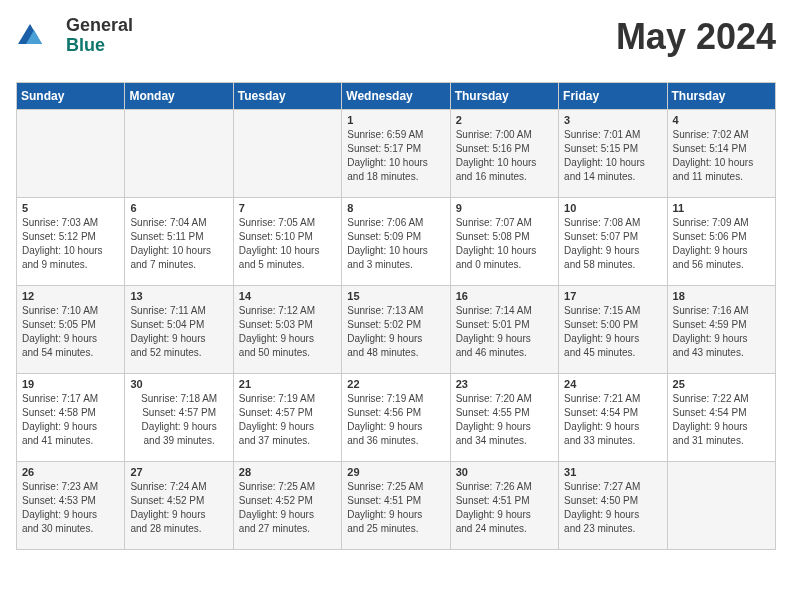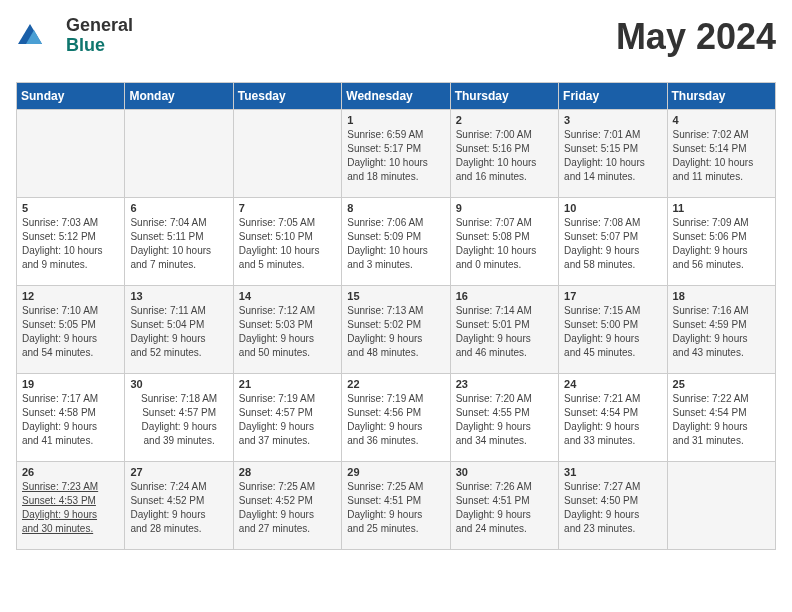--- a/index.html
+++ b/index.html
@@ -299,21 +299,21 @@
           <div class="day-number">25</div>
           <div class="day-content" style="white-space: pre-line;">Sunrise: 7:22 AM
 Sunset: 4:54 PM
 Daylight: 9 hours
 and 31 minutes.</div>
         </td>
       </tr>
       <tr>
         <td>
           <div class="day-number">26</div>
-          <div class="day-content" style="white-space: pre-line; text-decoration: underline;">Sunrise: 7:23 AM
+          <div class="day-content" style="white-space: pre-line;">Sunrise: 7:23 AM
 Sunset: 4:53 PM
 Daylight: 9 hours
 and 30 minutes.</div>
         </td>
         <td>
           <div class="day-number">27</div>
           <div class="day-content" style="white-space: pre-line;">Sunrise: 7:24 AM
 Sunset: 4:52 PM
 Daylight: 9 hours
 and 28 minutes.</div>

